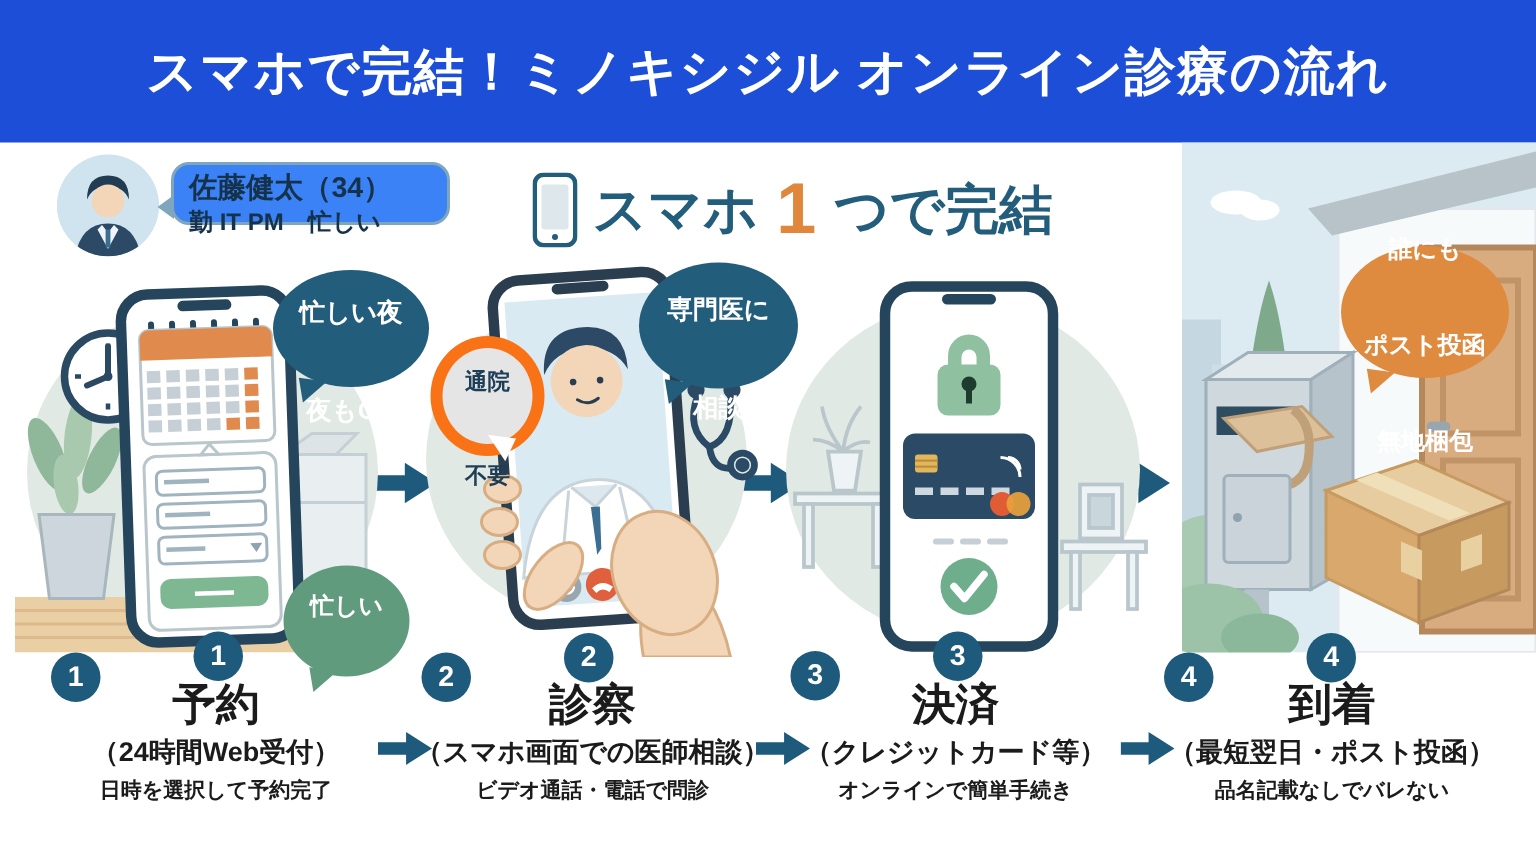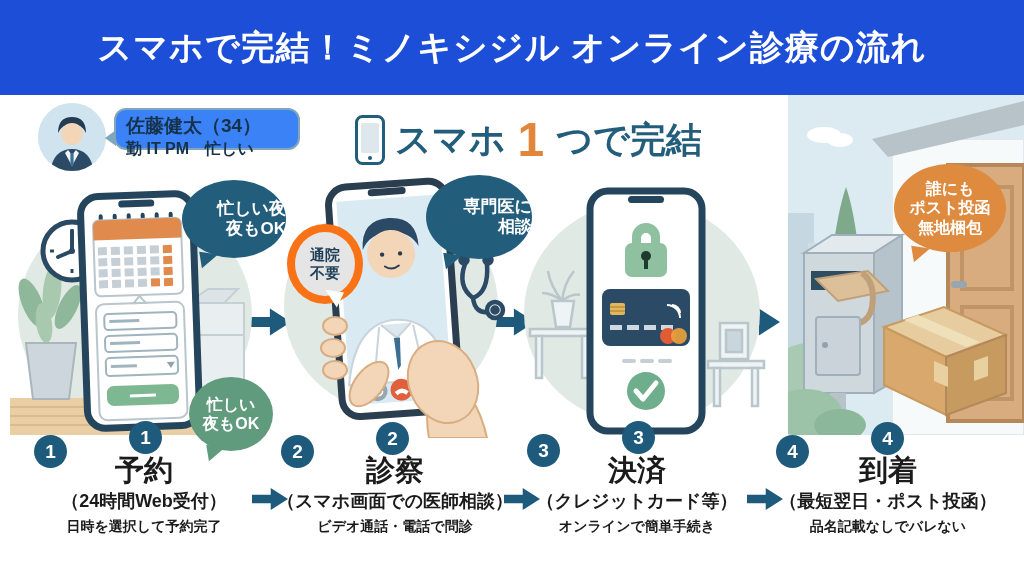--- a/index.html
+++ b/index.html
@@ -24,26 +24,26 @@
   .hero .num{font-size:48px;font-weight:800;color:#e0873c;margin:0 2px;line-height:1;}
   
   .arrow{position:absolute;background:#1d5a7c;
          clip-path:polygon(0 34%,52% 34%,52% 8%,100% 50%,52% 92%,52% 66%,0 66%);}
   
   .bubble{position:absolute;display:flex;flex-direction:column;align-items:center;justify-content:center;
           border-radius:50%;text-align:center;font-weight:800;line-height:1.2;z-index:6;}
   .bubble::after{content:"";position:absolute;bottom:-11px;left:16px;width:0;height:0;
           border-left:5px solid transparent;border-right:14px solid transparent;
           border-top:16px solid var(--bub);transform:rotate(8deg);}
-  .bubble.teal{--bub:#235d7c;background:#235d7c;color:#fff;align-items:flex-end;}
+  .bubble.teal{--bub:#235d7c;background:#235d7c;color:#fff;}
   .bubble.green{--bub:#5f9b7c;background:#5f9b7c;color:#fff;}
   .bubble.orange{--bub:#de8a3f;background:#de8a3f;color:#fff;}
   .bubble.white{--bub:#ffffff;background:#e5e5e5;color:#1d3e57;border:8px solid #f97316;}
   .bubble.white::after{left:auto;right:12px;border-left:14px solid transparent;border-right:5px solid transparent;}
-  .bubble span{display:block;}
+  .bubble span{display:block;margin-top:45px;}
   
   .badge{position:absolute;width:33px;height:33px;border-radius:50%;background:#1e5a7b;color:#fff;
          font-size:19px;font-weight:800;display:flex;align-items:center;justify-content:center;z-index:8;}
   
   .step-text{position:absolute;width:260px;text-align:center;color:#1b1b1b;z-index:7;}
   .step-title{font-size:29px;font-weight:800;line-height:1.05;}
   .step-sub{font-size:18px;font-weight:800;margin-top:4px;}
   .step-desc{font-size:14px;font-weight:600;margin-top:5px;}
   .illus{position:absolute;z-index:2;}
 </style>

